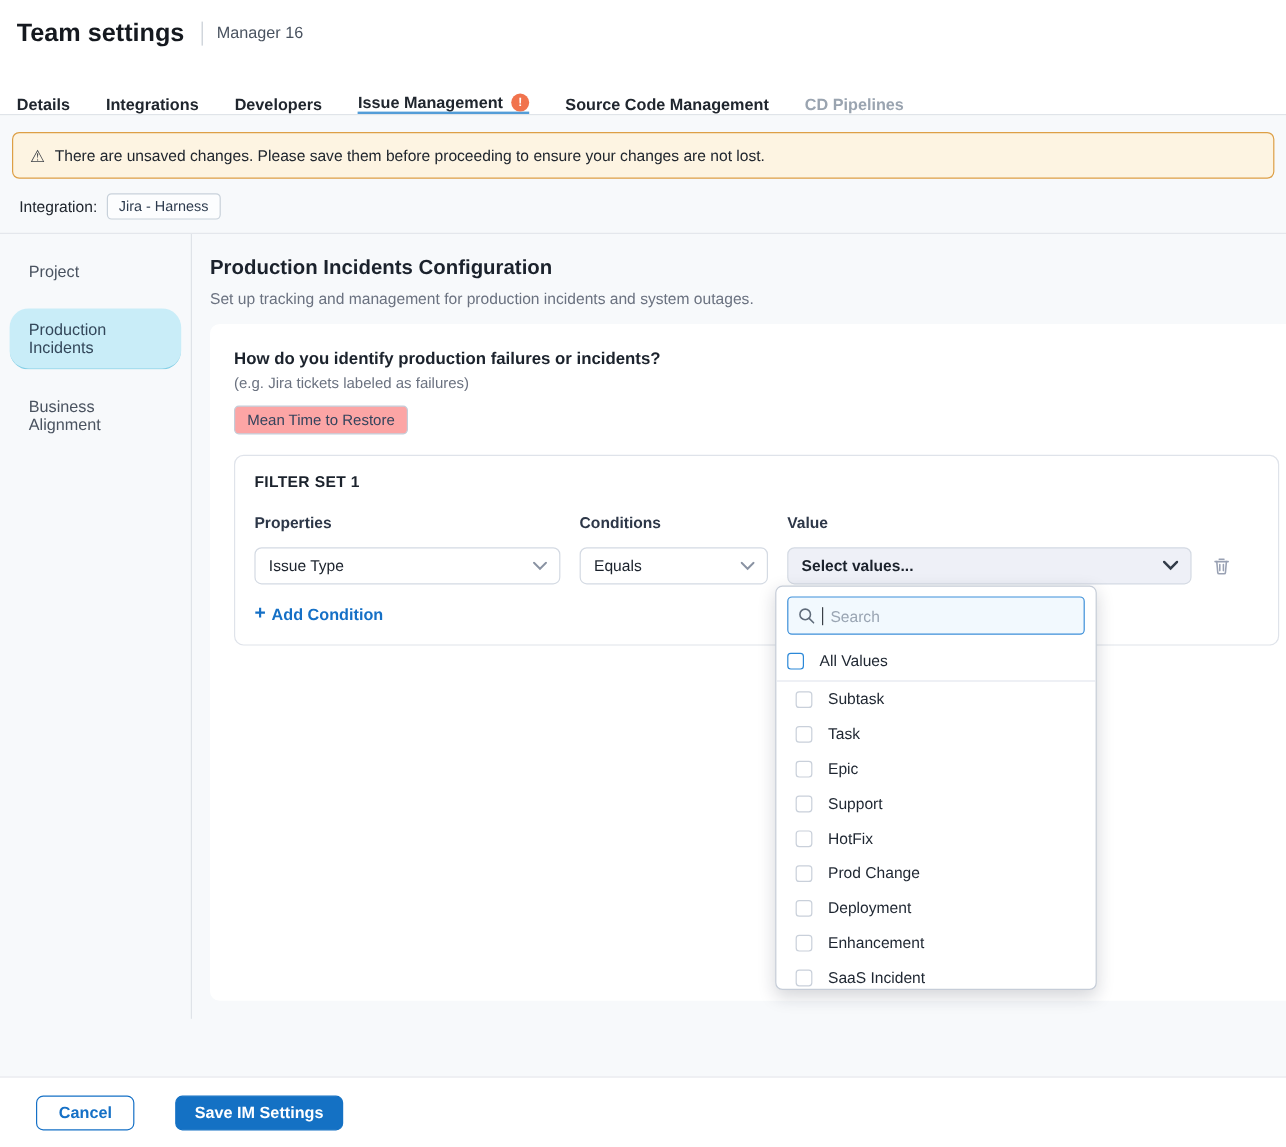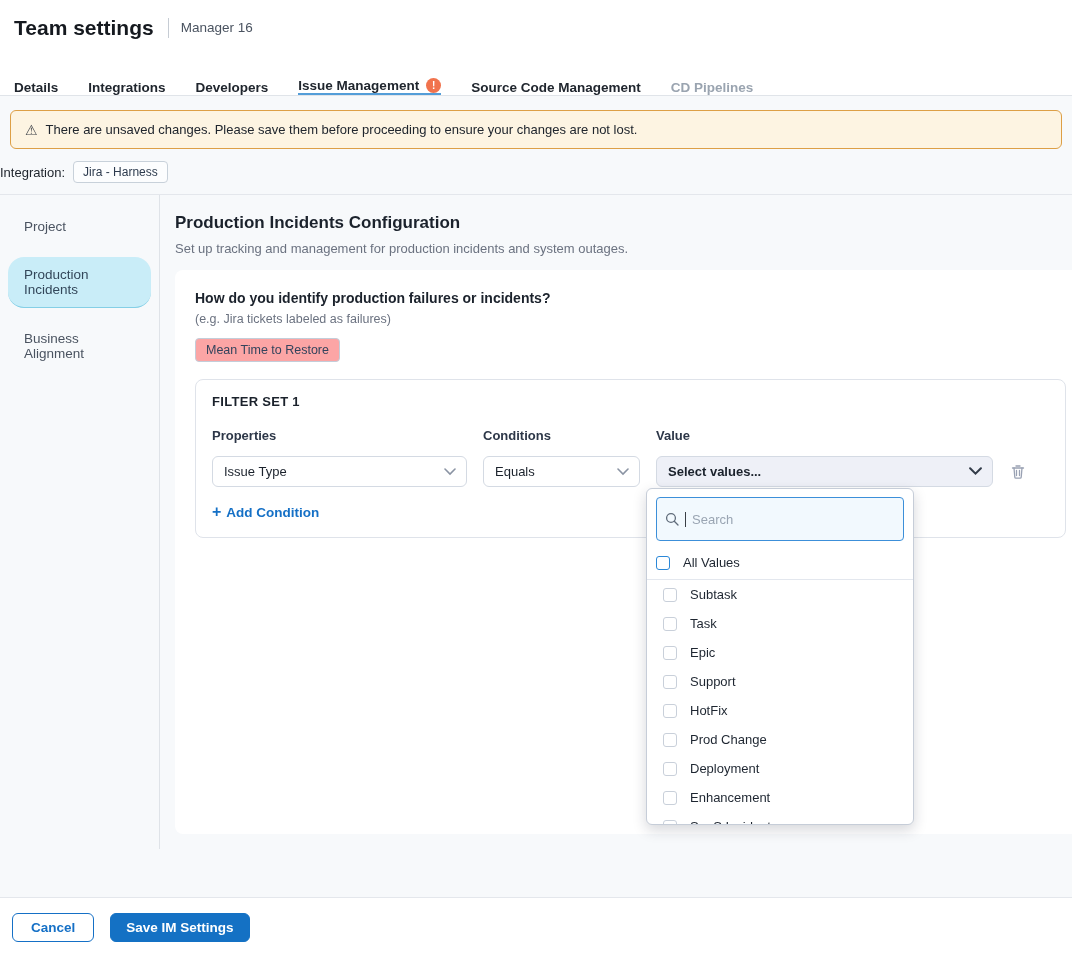--- a/index.html
+++ b/index.html
@@ -18,21 +18,21 @@
   .tab { display:flex; align-items:center; gap:7px; font-size:13.5px; font-weight:600; color:#20262e; cursor:pointer; position:relative; }
   .tab.active { border-bottom:2px solid #539dd8; }
   .tab.disabled { color:#9aa4b0; font-weight:600; }
   .tab-badge { width:15px; height:15px; border-radius:50%; background:#f1734d; color:#fff; font-size:10px; font-weight:bold; display:flex; align-items:center; justify-content:center; }
 
   
   .banner { margin:14px 10px 0 10px; background:#fdf4e2; border:1px solid #dd9f46; border-radius:6px; padding:11px 14px; display:flex; align-items:center; gap:8px; font-size:13px; color:#20262e; }
   .warn-ic { font-size:14px; color:#3a3f46; line-height:1; }
 
   
-  .integration { display:flex; align-items:center; gap:8px; padding:12px 12px 11px 0; }
+  .integration { display:flex; align-items:center; gap:8px; padding:12px 12px 11px 16px; }
   .integration-label { font-size:13px; color:#20262e; }
   .integration-chip { font-size:12px; color:#2d3b4e; border:1px solid #c8d1da; background:#fcfdfe; border-radius:4px; padding:3px 9px; }
 
   
   .content-row { display:flex; border-top:1px solid #e4e7ec; min-height:655px; align-items:stretch; }
   .sidebar { width:160px; border-right:1px solid #dfe3e8; padding:14px 8px 0 8px; flex:none; }
   .side-item { font-size:13.5px; color:#4a5360; padding:10px 16px; margin-bottom:13px; border-radius:6px; cursor:pointer; }
   .side-item.active { background:#c9edf8; color:#33475a; border-bottom:1px solid #84cfe6; border-radius:16px; }
 
   .main { flex:1; padding:18px 8px 0 15px; }
@@ -50,33 +50,33 @@
   .col-label { font-size:13px; font-weight:bold; color:#2d3748; }
   .rows { display:grid; grid-template-columns:255px 157px 337px 40px; column-gap:16px; margin-top:13px; align-items:center; }
   .select { height:31px; border:1px solid #d4dae3; border-radius:6px; background:#fff; display:flex; align-items:center; justify-content:space-between; padding:0 10px 0 11px; font-size:13px; color:#1b222c; cursor:pointer;gap:42px; }
   .select.value-select { background:#eef0f7; font-weight:bold; }
   .trash { width:18px; height:18px; cursor:pointer; justify-self:start; }
   .add-cond { margin-top:17px; display:inline-flex; align-items:center; gap:5px; color:#1570c6; font-size:13.5px; font-weight:bold; cursor:pointer; }
   .add-plus { font-size:16px; font-weight:bold; line-height:1; }
 
   
   .dropdown { position:absolute; left:646px; top:488px; width:268px; height:337px; background:#fff; border:1px solid #c6cdd8; border-radius:6px; box-shadow:0 5px 14px rgba(20,30,50,.18); overflow:hidden; z-index:10; }
-  .search { margin:8px 9px 7px 9px; height:44px; border:1.5px solid #3c8fd9; border-radius:4px; background:#f2f9fe; display:flex; align-items:center; padding:0 8px; gap:6px; }
+  .search { margin:8px 9px 7px 9px; height:32px; border:1.5px solid #3c8fd9; border-radius:4px; background:#f2f9fe; display:flex; align-items:center; padding:0 8px; gap:6px; }
   .caret { width:1px; height:15px; background:#3a3f46; }
   .search-ph { font-size:13px; color:#9aa5b3; }
   .opt-row { display:flex; align-items:center; gap:13px; padding:7px 10px 7px 9px; cursor:pointer; }
   .opt-row.all { padding-bottom:9px; border-bottom:1px solid #e3e7ee; }
   .opt-row .cbx { width:14px; height:14px; border:1.4px solid #c9d0da; border-radius:3px; background:#fff; flex:none; }
   .opt-row.all .cbx { border-color:#2b88d8; }
   .opt-row.indent { padding-left:16px; }
   .opt-label { font-size:13px; color:#1e2631; }
 
   
   .footer { position:absolute; left:0; bottom:0; width:1072px; height:59px; background:#fff; border-top:1px solid #e4e7ec; display:flex; align-items:center; padding:0 12px; gap:16px; }
-  .btn { height:29px; border-radius:6px; font-size:13.5px; font-weight:bold; cursor:pointer; font-family:inherit; }
+  .btn { height:29px; border-radius:6px; font-size:13.5px; font-weight:bold; cursor:pointer; font-family:inherit;margin-left:18px; }
   .btn-cancel { background:#fff; border:1.5px solid #1570c6; color:#1570c6; padding:0 18px; }
   .btn-save { background:#1471c4; border:1px solid #1471c4; color:#fff; padding:0 15px; }
 </style>
 </head>
 <body>
 
 <div class="page">
 
   <div class="hdr">
     <span class="hdr-title">Team settings</span>

